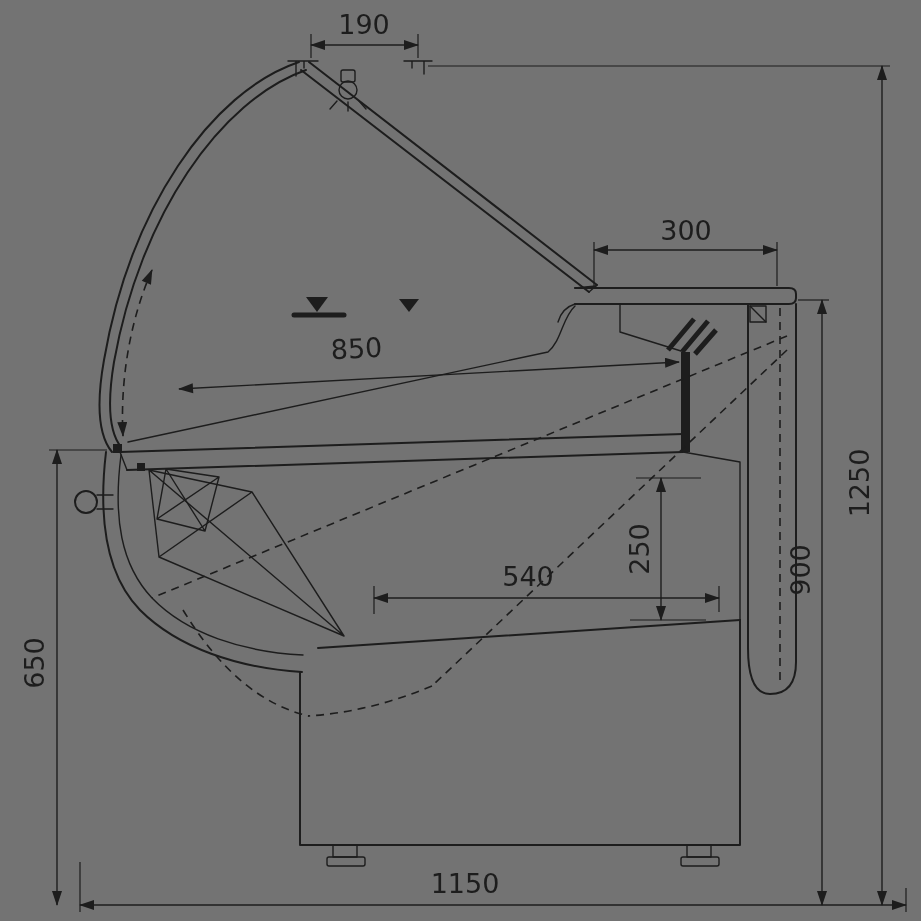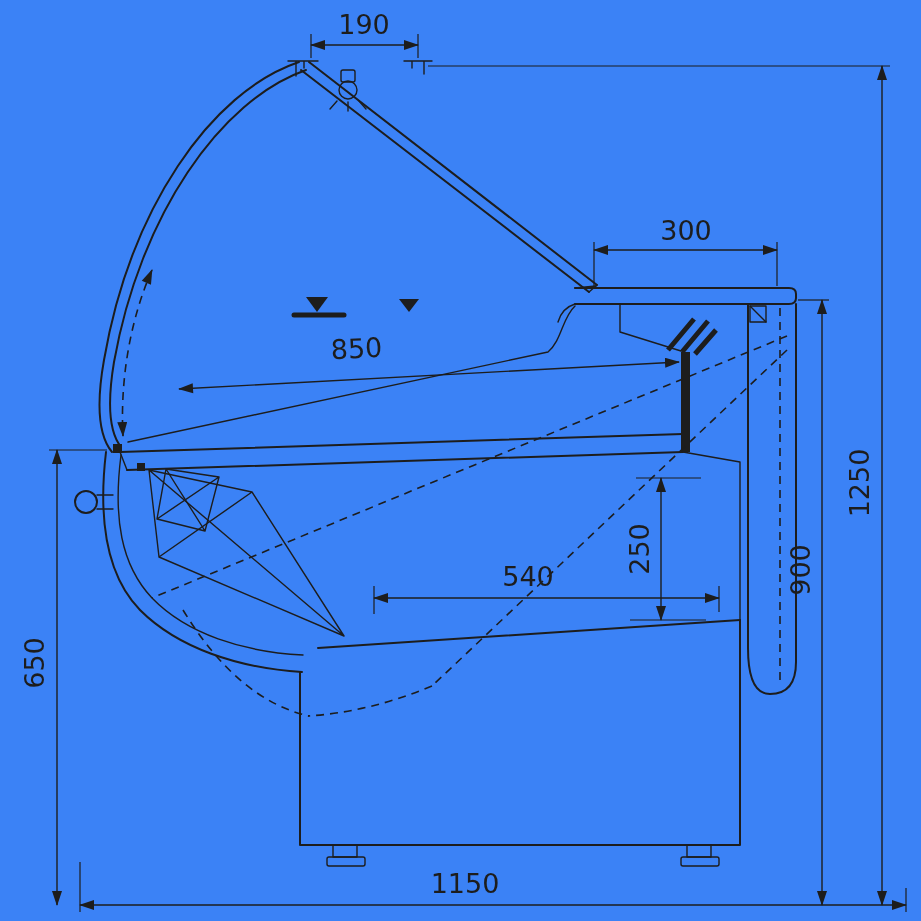--- a/index.html
+++ b/index.html
@@ -1,16 +1,16 @@
 <!DOCTYPE html>
 <html><head>
 <meta charset="utf-8">
 <style>
   html,body{margin:0;padding:0;background:#ffffff;}
-  .stage{width:921px;height:921px;background:#3b82f6;position:relative;overflow:hidden;text-decoration:underline;}
+  .stage{width:921px;height:921px;background:#737373;position:relative;overflow:hidden;text-decoration:underline;}
   svg{display:block;}
   svg text{
     font-family:"DejaVu Sans","Liberation Sans",sans-serif;
     font-size:27px;
     fill:#1d1d1d;
   }
   .ln{stroke:#1d1d1d;stroke-width:2;fill:none;stroke-linejoin:round;stroke-linecap:round;}
   .thin{stroke-width:1.4;}
   .dim{stroke:#1d1d1d;stroke-width:1.4;fill:none;}
   .ext{stroke:#1d1d1d;stroke-width:1.2;fill:none;}

